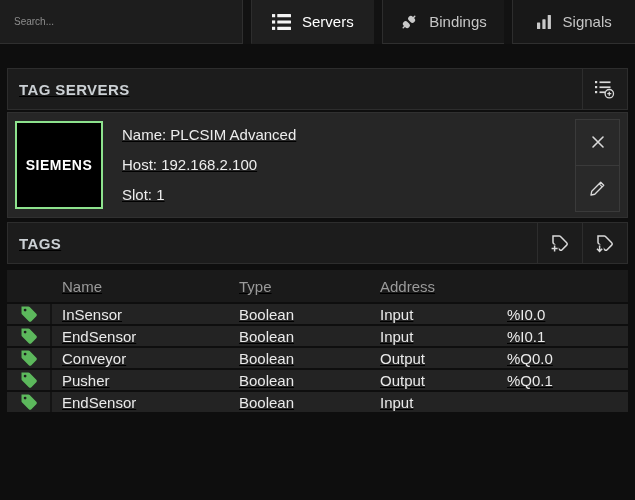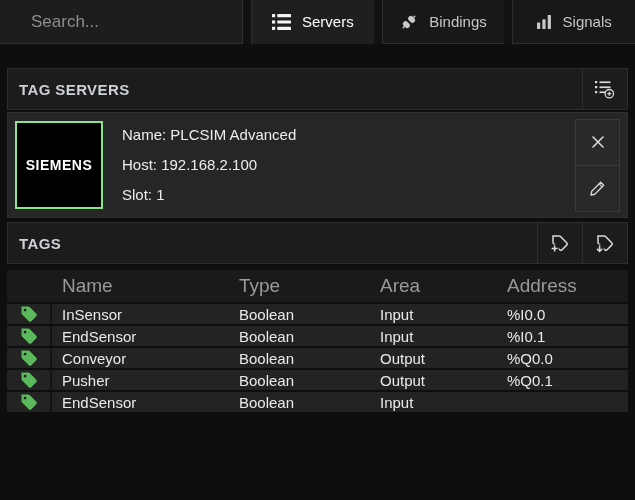--- a/index.html
+++ b/index.html
@@ -11,34 +11,34 @@
   }
   
   .topbar{display:flex;height:44px;background:#121212;}
   .searchbox{
     width:243px;box-sizing:border-box;background:#1d1d1d;
     border-right:1px solid #2f2f2f;border-bottom:1px solid #2f2f2f;
     display:flex;align-items:center;
   }
   .searchbox input{
     width:100%;background:transparent;border:none;outline:none;
-    color:#e6e6e6;font-size:17px;padding:0 31px;
+    color:#e6e6e6;font-size:10px;padding:0 14px;
     font-family:"Liberation Sans",sans-serif;
   }
   .searchbox input::placeholder{color:#8d8d8d;}
   .tabs{flex:1;display:flex;}
   .tab{
     flex:1;display:flex;align-items:center;justify-content:center;gap:11px;
     background:#181818;color:#c6c6c6;font-size:15px;cursor:pointer;
     border-left:1px solid #2d2d2d;border-bottom:1px solid #2f2f2f;box-sizing:border-box;margin-left:8px;
   }
   .tab.active{background:#1f1f1f;color:#ffffff;border-bottom:1px solid #1f1f1f;}
   .tab svg{flex:0 0 auto;}
   
-  .wrap{padding:12px 7px;}
+  .wrap{padding:12px 7px;text-decoration:underline;}
   .panel-header{
     margin-top:12px;height:42px;background:#1c1c1c;
     border:1px solid #2d2d2d;box-sizing:border-box;
     display:flex;align-items:center;
   }
   .panel-title{
     flex:1;padding-left:11px;color:#ccd1d5;font-size:15px;font-weight:600;
     letter-spacing:.4px;
   }
   .icon-btn{
@@ -64,21 +64,21 @@
     height:45px;display:flex;align-items:center;justify-content:center;cursor:pointer;
   }
   .card-action + .card-action{border-top:1px solid #3a3a3a;}
   
   .tags-header{margin-top:4px;}
   .trow{
     display:grid;grid-template-columns:45px 177px 141px 127px 1fr;
     align-items:center;
   }
   .thead{
-    margin-top:6px;height:32px;background:#1a1a1a;color:#9a9a9a;font-size:19px;
+    margin-top:6px;height:32px;background:#1a1a1a;color:#9a9a9a;font-size:15px;
   }
   .tbody .trow{
     height:20px;background:#232323;margin-top:2px;color:#eaeaea;font-size:15px;
     cursor:pointer;
   }
   .cell{padding-left:10px;white-space:nowrap;overflow:hidden;}
   .icon-cell{
     height:100%;display:flex;align-items:center;justify-content:center;
     border-right:2px solid #141414;box-sizing:border-box;
   }
@@ -202,21 +202,20 @@
           <path d="M4.6 12.4 v5.6 M2 15.8 l2.6 2.6 2.6 -2.6" fill="none" stroke="#d9d9d9" stroke-width="1.5"></path>
         </svg>
       </span>
     </div>
   </div>
 
   <div class="trow thead">
     <div></div>
     <div class="cell">Name</div>
     <div class="cell">Type</div>
-    <div class="cell">Area</div>
     <div class="cell">Address</div>
   </div>
 
   <div class="tbody">
 
     <div class="trow">
       <div class="icon-cell">
         <svg width="20" height="20" viewBox="0 0 20 20">
             <path d="M2.5 2.5 h6.9 c.5 0 1 .2 1.3 .6 l6.6 6.6 c.7 .7 .7 1.9 0 2.6 l-4.9 4.9 c-.7 .7 -1.9 .7 -2.6 0 L3.1 10.6 c-.4 -.3 -.6 -.8 -.6 -1.3 Z" fill="#5cb85c"></path>
             <circle cx="6.1" cy="6.1" r="1.4" fill="#1f1f1f"></circle>

